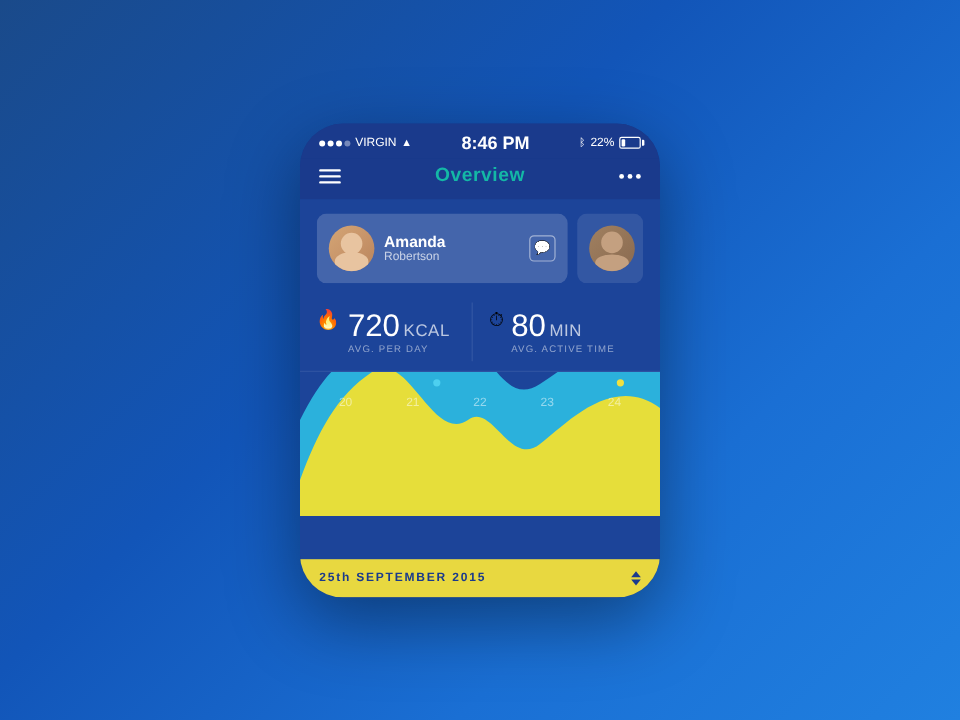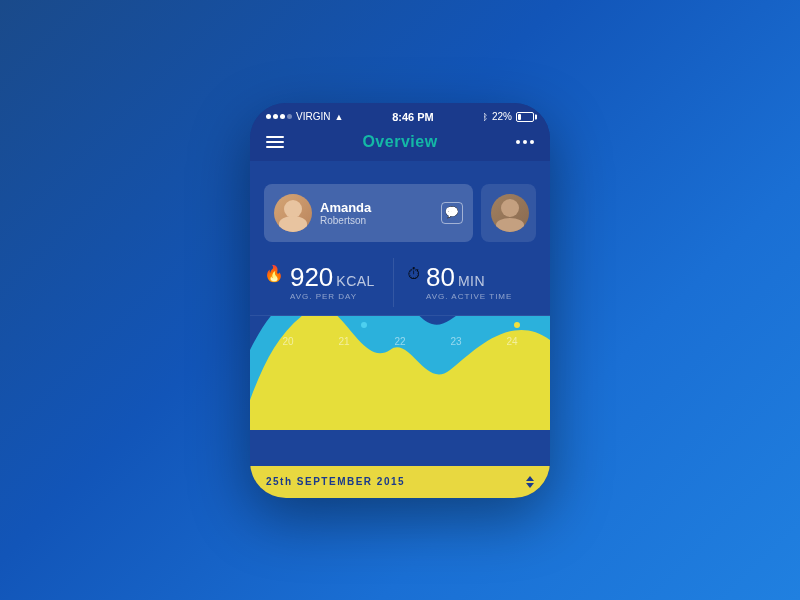--- a/index.html
+++ b/index.html
@@ -45,21 +45,21 @@
     }
     .status-dots {
       display: flex; gap: 2px;
     }
     .status-dot {
       width: 5px; height: 5px;
       background: white;
       border-radius: 50%;
     }
     .status-dot.dim { opacity: 0.4; }
-    .status-center { font-weight: 600; font-size: 11px; }
+    .status-center { font-weight: 600; font-size: 15px; }
     .status-right {
       display: flex; align-items: center; gap: 4px;
     }
     .battery-icon {
       width: 18px; height: 10px;
       border: 1.5px solid white;
       border-radius: 2px;
       position: relative;
       display: flex; align-items: center; padding: 1px;
     }
@@ -122,21 +122,20 @@
       font-size: 9px;
       color: rgba(255,255,255,0.6);
       letter-spacing: 1.5px;
       margin-bottom: 10px;
       font-weight: 500;
     }
     .members-row {
       display: flex;
       gap: 8px;
       overflow: hidden;
-      margin-top: 11px;
     }
     .member-card {
       flex: 1;
       background: rgba(255,255,255,0.1);
       border-radius: 8px;
       padding: 10px;
       display: flex;
       align-items: center;
       gap: 8px;
       position: relative;
@@ -415,21 +414,21 @@
         </div>
 
       </div>
     </div>
 
     <div class="stats-section">
       <div class="stat-item">
         <div class="stat-icon">🔥</div>
         <div class="stat-body">
           <div class="stat-value-row">
-            <span class="stat-number">920</span>
+            <span class="stat-number">720</span>
             <span class="stat-unit">KCAL</span>
           </div>
           <div class="stat-label">AVG. PER DAY</div>
         </div>
       </div>
       <div class="stat-item">
         <div class="stat-icon">⏱</div>
         <div class="stat-body">
           <div class="stat-value-row">
             <span class="stat-number">80</span>

